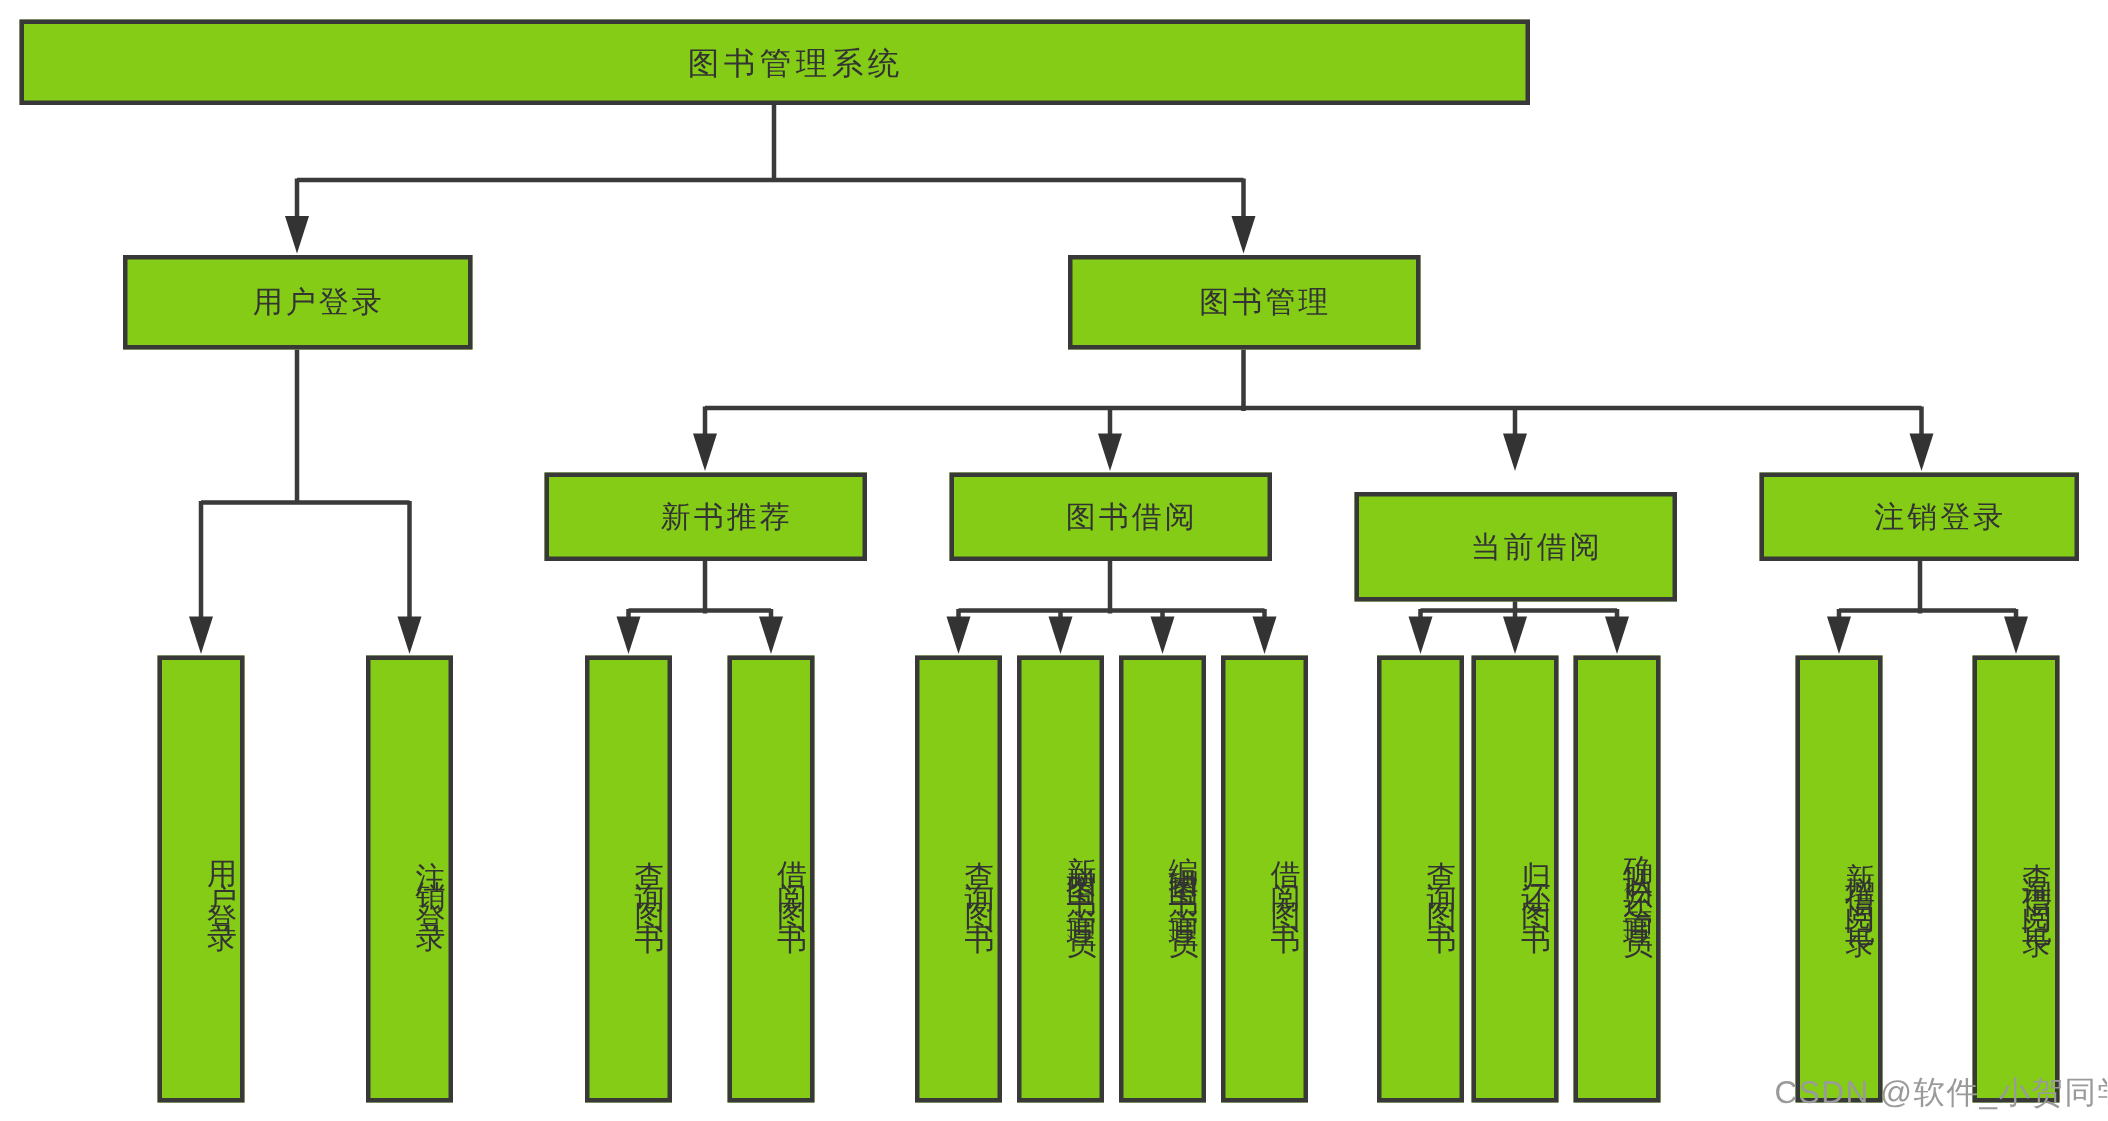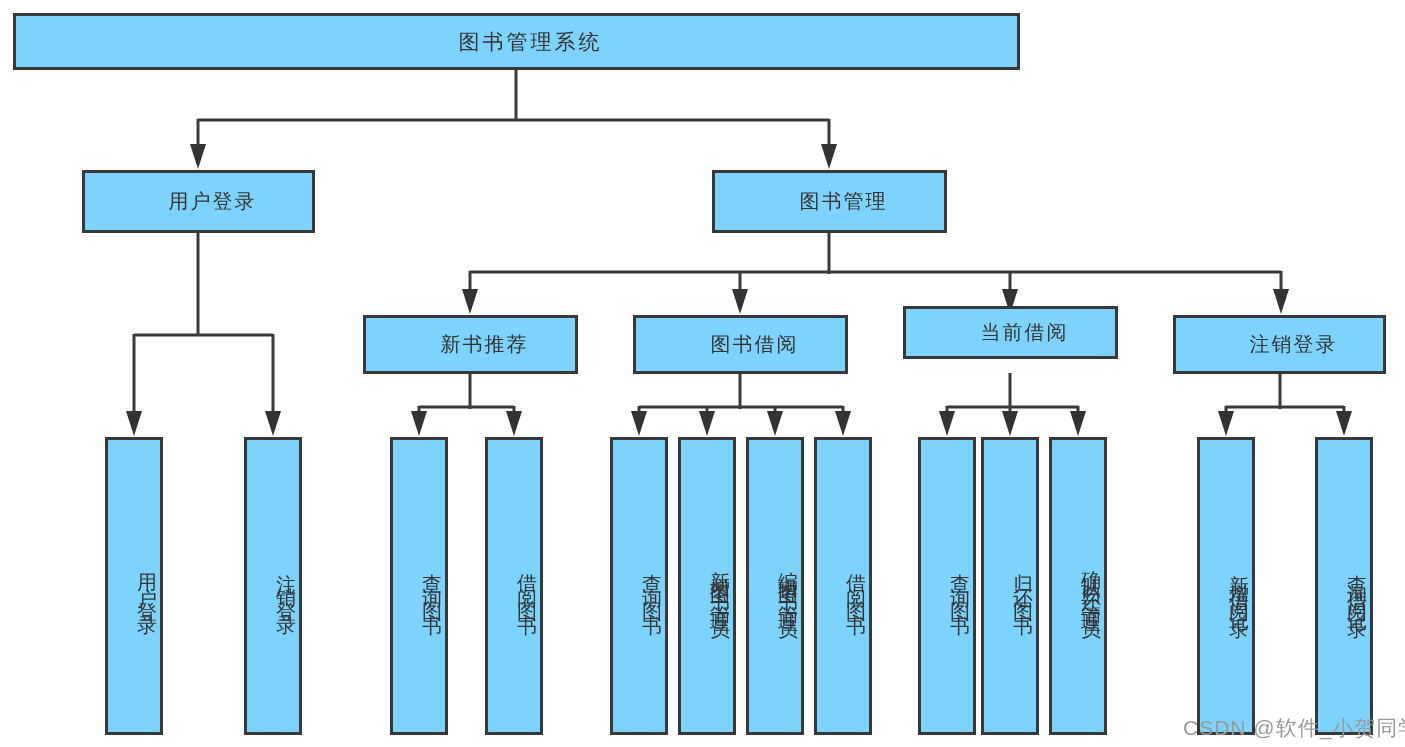--- a/index.html
+++ b/index.html
@@ -4,30 +4,30 @@
 <style>
   html,body{margin:0;padding:0;background:#ffffff;}
   .canvas{
     position:relative;width:1405px;height:747px;background:#ffffff;overflow:hidden;
     font-family:"Liberation Sans","DejaVu Sans",sans-serif;
   }
   .wires{position:absolute;left:0;top:0;z-index:0;}
   .wire{fill:none;stroke:#3a3a3a;stroke-width:3;}
   .arrow{fill:#333333;stroke:none;}
   .box{
-    position:absolute;box-sizing:border-box;background:#7dd3fc;
+    position:absolute;box-sizing:border-box;background:#84cc16;
     border:3px solid #383838;display:flex;align-items:center;justify-content:center;
     color:#333333;font-size:20px;letter-spacing:2px;z-index:1;white-space:nowrap;padding-left:28px;
   }
   .n-root{left:13px;top:13px;width:1007px;height:57px;font-size:21px;letter-spacing:3px;}
   .n-login{left:82px;top:170px;width:233px;height:63px;}
   .n-mgmt{left:712px;top:170px;width:235px;height:63px;}
   .n-g0{left:363px;top:315px;width:215px;height:59px;}
   .n-g1{left:633px;top:315px;width:215px;height:59px;}
-  .n-g2{left:903px;top:306px;width:215px;height:53px;}
+  .n-g2{left:903px;top:328px;width:215px;height:73px;}
   .n-g3{left:1173px;top:315px;width:213px;height:59px;}
   .leaf{top:437px;width:58px;height:298px;letter-spacing:0;}
   .leaf span{
     writing-mode:vertical-rl;text-orientation:mixed;
     font-size:20px;letter-spacing:14px;color:#333333;
   }
   .leaf.long span{font-size:20px;letter-spacing:7px;}
   .leaf.med span{font-size:20px;letter-spacing:9px;}
   .l1{left:105px;} .l2{left:244px;}
   .l3{left:390px;} .l4{left:485px;}

